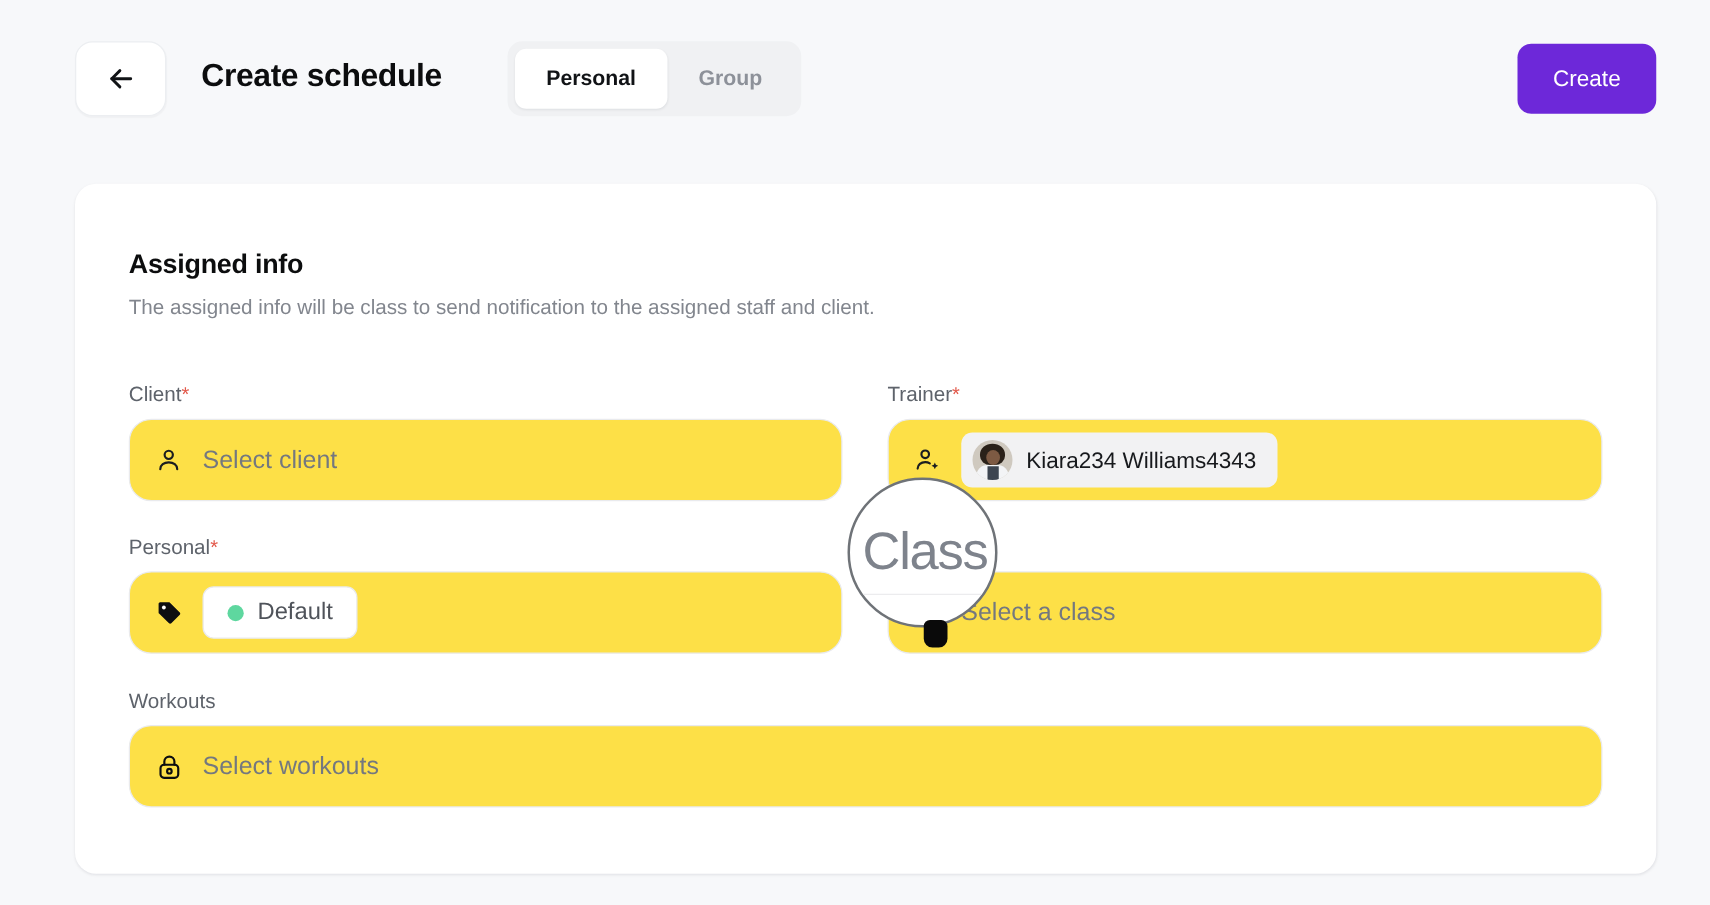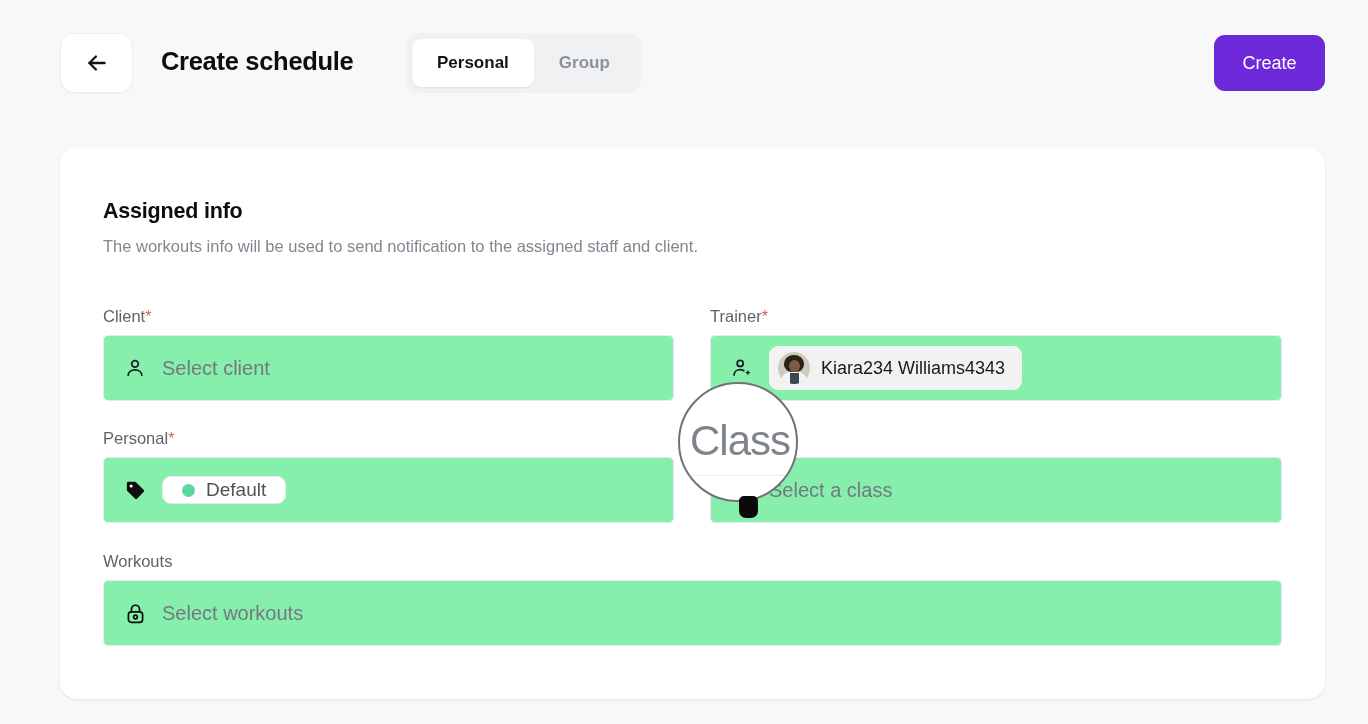--- a/index.html
+++ b/index.html
@@ -123,23 +123,23 @@
     font-size: 16.5px;
     color: #5e636b;
     margin-bottom: 9px;
     display: block;
     white-space: nowrap;
   }
   .req { color: #e2584a; font-size: 16px; }
 
   .input-box {
     height: 66px;
-    background: #86efac;
+    background: #fde047;
     border: 1px solid #e9eaed;
-    border-radius: 5px;
+    border-radius: 18px;
     display: flex;
     align-items: center;
     padding: 0 18px;
     gap: 14px;
     cursor: pointer;
     text-align: center;
   }
   .input-icon {
     width: 26px;
     height: 26px;
@@ -202,21 +202,21 @@
     position: absolute;
     left: 12px; top: 21px;
     width: 9px; height: 13px;
     background: #3d4550;
   }
 
   .chip-outline {
     display: inline-flex;
     align-items: center;
     gap: 11px;
-    height: 28px;
+    height: 42px;
     padding: 0 19px;
     border-radius: 9px;
     background: #ffffff;
     border: 1px solid #e9eaed;
     white-space: nowrap;
   }
   .dot {
     width: 13px; height: 13px;
     border-radius: 50%;
     flex: 0 0 13px;
@@ -281,21 +281,21 @@
     <div class="seg-item active">Personal</div>
     <div class="seg-item">Group</div>
   </div>
 
   <button class="create-btn">Create</button>
 </div>
 
 <div class="card">
 
   <div class="section-title">Assigned info</div>
-  <div class="section-sub">The workouts info will be used to send notification to the assigned staff and client.</div>
+  <div class="section-sub">The assigned info will be class to send notification to the assigned staff and client.</div>
 
   <div class="field" style="left:43px; top:160px; width:571px;">
     <label class="field-label">
       <span>Client</span><span class="req">*</span>
     </label>
     <div class="input-box">
       <span class="input-icon">
         <svg width="22" height="22" viewBox="0 0 24 24" fill="none" stroke="#1b1d20" stroke-width="1.9" stroke-linecap="round" stroke-linejoin="round">
           <circle cx="12" cy="7.5" r="3.6"></circle>
           <path d="M4.6 20c0-3.6 3.3-6 7.4-6s7.4 2.4 7.4 6"></path>

